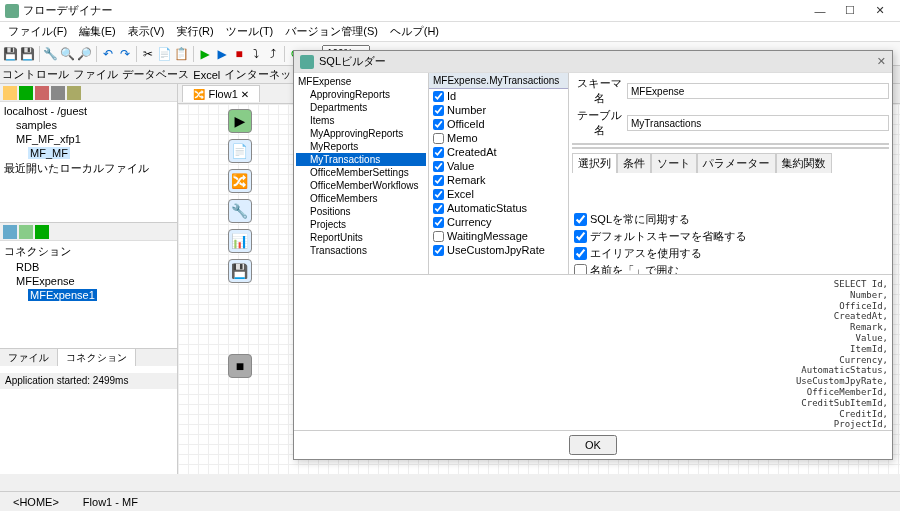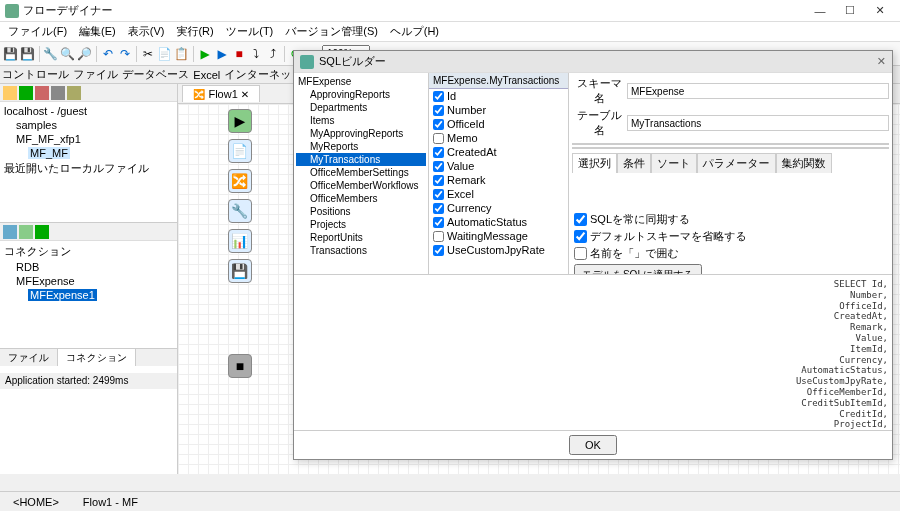--- a/index.html
+++ b/index.html
@@ -251,25 +251,25 @@
           <div class="fld">
             <input type="checkbox" checked="" style="">
             <span>Remark</span>
           </div>
           <div class="fld">
             <input type="checkbox" checked="" style="">
             <span>Excel</span>
           </div>
           <div class="fld">
             <input type="checkbox" checked="" style="">
+            <span>AutomaticStatus</span>
+          </div>
+          <div class="fld">
+            <input type="checkbox" checked="" style="">
             <span>Currency</span>
-          </div>
-          <div class="fld">
-            <input type="checkbox" checked="" style="">
-            <span>AutomaticStatus</span>
           </div>
           <div class="fld">
             <input type="checkbox" style="">
             <span>WaitingMessage</span>
           </div>
           <div class="fld">
             <input type="checkbox" checked="" style="">
             <span>UseCustomJpyRate</span>
           </div>
         </div>
@@ -308,20 +308,24 @@
         <span>集約関数</span>
       </div>
       <div class="dlg-opts">
         <label>
             <input type="checkbox" checked="" style="">
             <span>SQLを常に同期する</span>
           </label>
         <label>
             <input type="checkbox" checked="" style="">
             <span>デフォルトスキーマを省略する</span>
+          </label>
+        <label>
+            <input type="checkbox" checked="" style="">
+            <span>エイリアスを使用する</span>
           </label>
         <label>
             <input type="checkbox" style="">
             <span>名前を「」で囲む</span>
           </label>
         <button>モデルをSQLに適用する</button><br>
         
         
       </div>
     </div>

